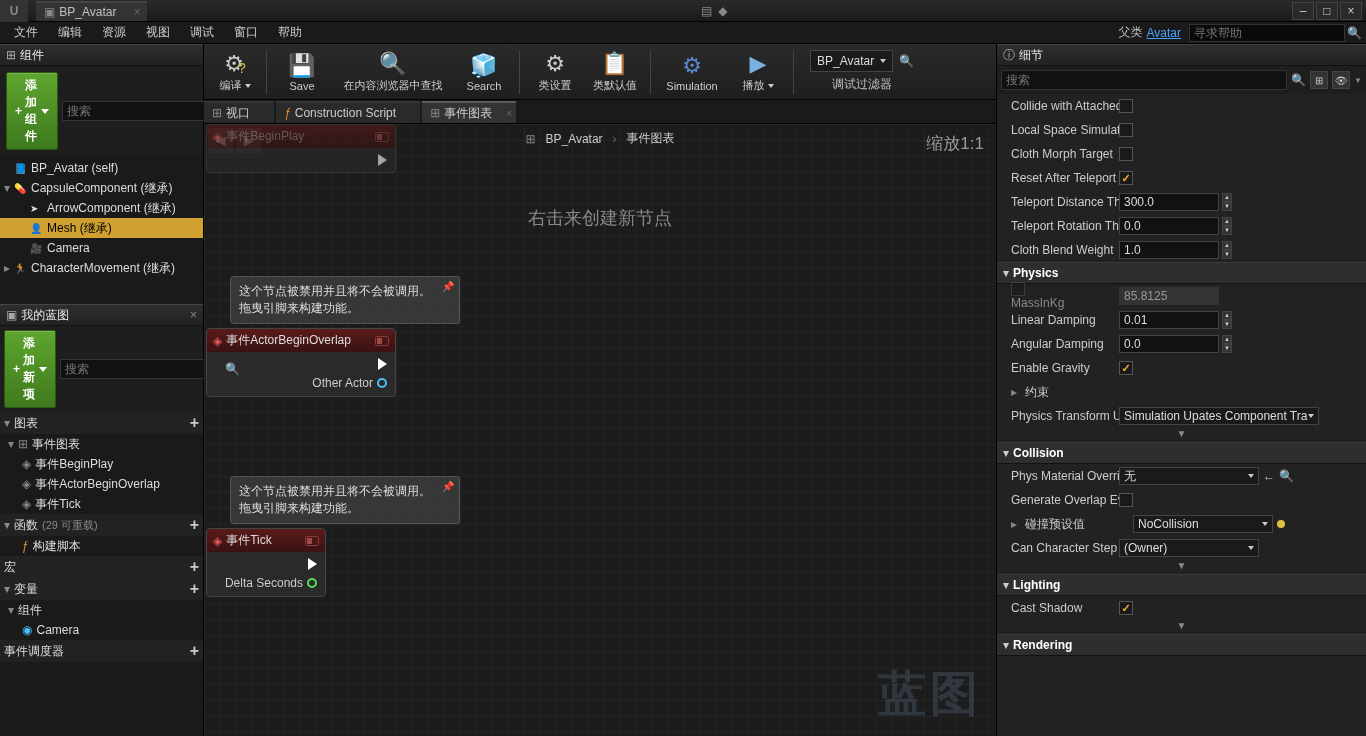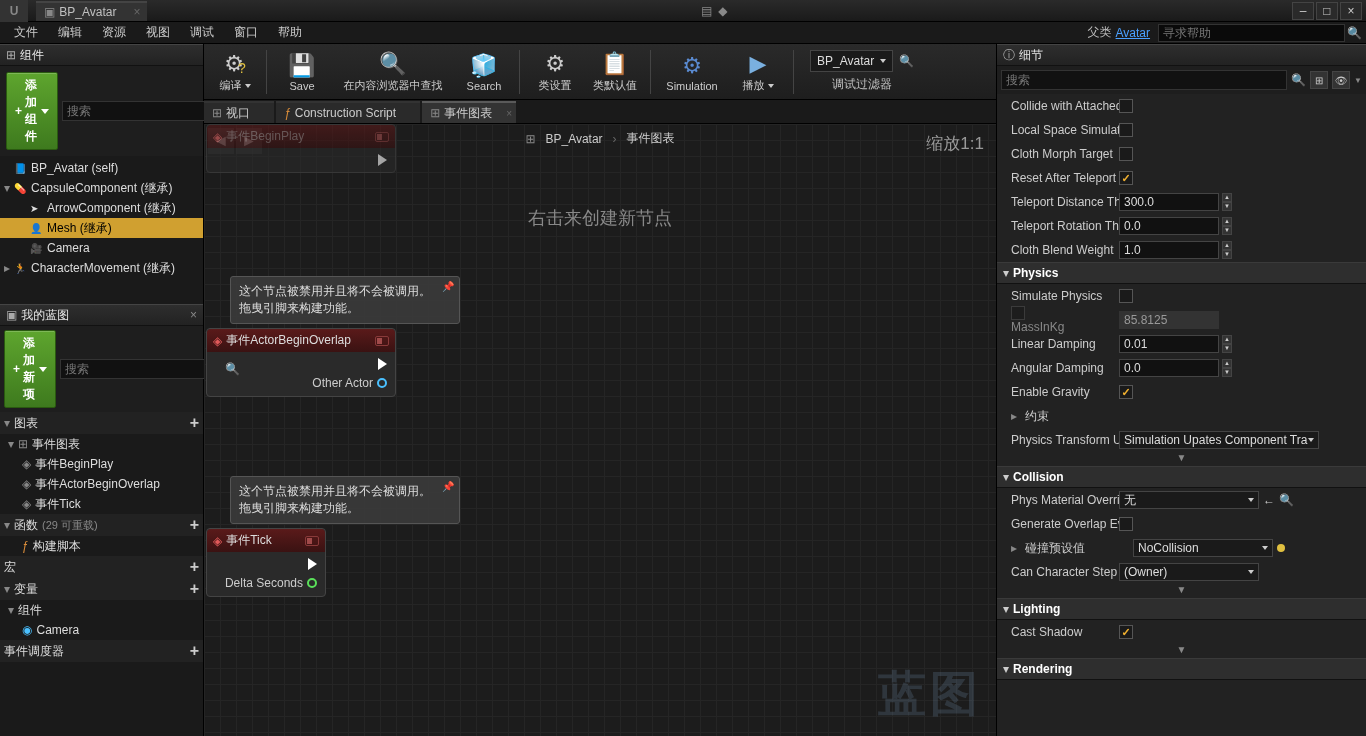--- a/index.html
+++ b/index.html
@@ -11,21 +11,21 @@
 .titlebar .tab .x { position: absolute; right: 6px; color: #666; }
 .titlebar .wincontrols { margin-left: auto; display: flex; gap: 2px; padding-right: 4px;}
 .titlebar .wincontrols div { width: 22px; height: 18px; background: #2a2a2a; border: 1px solid #444; text-align: center; line-height: 16px; color: #ccc; }
 .titlebar .cloud-icons { display:flex; gap:6px; margin-right:10px; color:#888;}
 
 .menubar { height: 22px; background: #1a1a1a; display: flex; align-items: center; padding: 0 4px; border-bottom: 1px solid #000;}
 .menubar .mitem { padding: 2px 10px; color: #ccc; cursor: pointer; }
 .menubar .right { margin-left: auto; display: flex; align-items: center; }
 .menubar .parent-class { color: #c0c0c0; font-family: Liberation Serif, serif; }
 .menubar .parent-link { color: #4aa0ff; text-decoration: underline; margin-left: 4px; }
-.menubar .helpsearch { margin-left: 8px; background: #0a0a0a; border: 1px solid #333; color: #888; height: 18px; width: 187px; padding: 0 4px; }
+.menubar .helpsearch { margin-left: 8px; background: #0a0a0a; border: 1px solid #333; color: #888; height: 18px; width: 156px; padding: 0 4px; }
 .menubar .mag { margin-left: 2px; color: #888; }
 
 .main { display: flex; height: calc(736px - 44px); }
 
 
 .leftcol { width: 204px; display: flex; flex-direction: column; background: #242424; border-right: 1px solid #000;}
 .panel-header { height: 22px; background: linear-gradient(#2e2e2e,#222); display: flex; align-items: center; padding: 0 6px; color: #e8e8e8; border-bottom: 1px solid #111; border-top: 1px solid #444;}
 .panel-header .icon { margin-right: 4px; color: #aaa;}
 .btn-green { background: linear-gradient(#5ea52e,#3e7a1e); color: #fff; border: 1px solid #2a5a10; padding: 4px 8px; display: inline-flex; align-items: center; border-radius: 2px; font-weight: bold; box-shadow: inset 0 1px rgba(255,255,255,0.2);}
 .btn-green .arrow { margin-left: 4px; border-left: 4px solid transparent; border-right: 4px solid transparent; border-top: 5px solid #fff; }
@@ -513,26 +513,20 @@
             </div>
           </div>
         </div>
 
     <div class="dcat">
           <span class="twisty">▾</span>
           <span class="catname">Physics</span>
         </div>
     <div id="physics-rows">
           <div class="drow">
-            <span class="dlbl" style="">Simulate Physics</span>
-            <div class="dctrl">
-              <div class="chk"></div>
-            </div>
-          </div>
-          <div class="drow">
             <span class="dlbl" style="color:#888"><div class="chk" style="margin-right:6px;opacity:0.5"></div>MassInKg</span>
             <div class="dctrl">
               <input class="ninput disabled" value="85.8125" disabled="" style="">
             </div>
           </div>
           <div class="drow">
             <span class="dlbl" style="">Linear Damping</span>
             <div class="dctrl">
               <input class="ninput" value="0.01" style="">
               <div class="spin">

